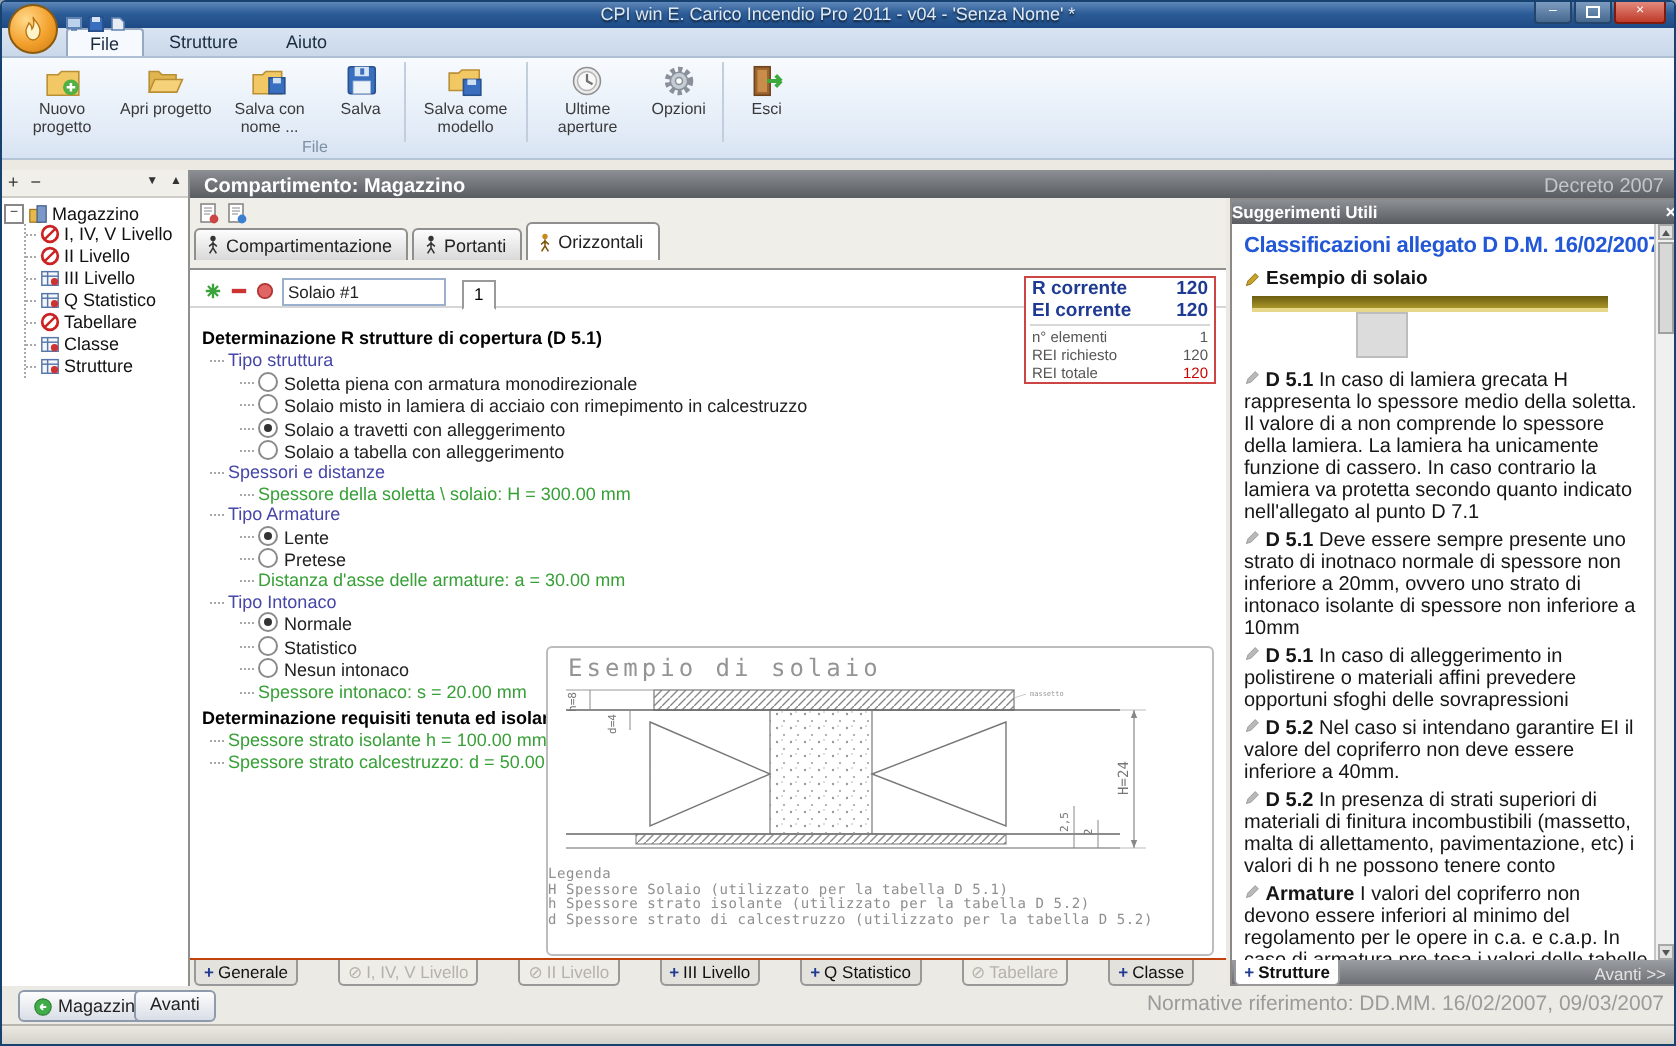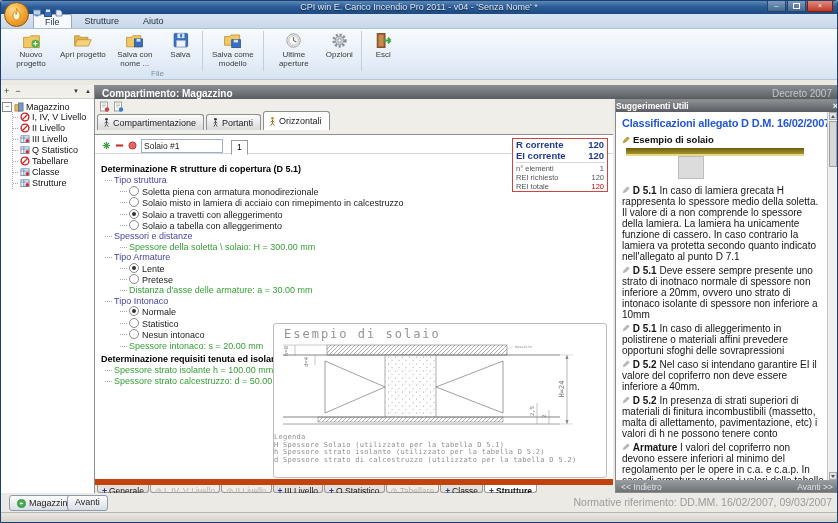--- a/index.html
+++ b/index.html
@@ -130,21 +130,21 @@
   .sarrow.up{top:0;} .sarrow.down{bottom:0;}
   .sarrow::after{content:"";position:absolute;left:1px;border-left:2.5px solid transparent;border-right:2.5px solid transparent;}
   .sarrow.up::after{top:2px;border-bottom:3.5px solid #555;}
   .sarrow.down::after{top:2px;border-top:3.5px solid #555;}
   .sthumb{position:absolute;left:1px;top:9px;width:8px;height:46px;background:#d8d8d8;border:1px solid #a0a0a0;box-sizing:border-box;}
   .sg-footer{position:absolute;left:0;right:0;bottom:0;height:12px;background:linear-gradient(#9a9ea2,#6e7276);
     color:#e2e2e2;font-size:8.5px;display:flex;justify-content:space-between;align-items:flex-end;padding:0 5px;}
 
   
   .bottomtabs{position:absolute;left:94px;top:478px;width:518px;height:14px;background:#eceae4;
-    border-top:6px solid #c2410c;display:flex;padding-left:2px;box-sizing:border-box;}
+    border-top:1px solid #c2410c;display:flex;padding-left:2px;box-sizing:border-box;gap:19px;}
   .btab{font-size:8.5px;color:#111;background:#e4e2dc;border:1px solid #999;border-top:none;
     border-radius:0 0 3px 3px;padding:0 4px;margin-right:1px;line-height:12px;white-space:nowrap;}
   .btab .mk{color:#1f3a93;font-weight:bold;margin-right:2px;}
   .btab.disabled{color:#b4b2ac;background:#efede7;}
   .btab.disabled .mk{color:#b4b2ac;font-weight:normal;}
   .btab.active{background:#fff;font-weight:bold;}
   .navbar{position:absolute;left:0;top:492px;width:838px;height:19px;background:#eceae4;}
   .navbtn{position:absolute;top:2px;display:flex;align-items:center;gap:3px;font-size:9px;color:#222;
     background:linear-gradient(#fdfdfd,#d9dee6);border:1px solid #8f9bac;border-radius:3px;padding:1px 7px;height:12px;}
   .navbtn svg{width:9px;height:9px;}

